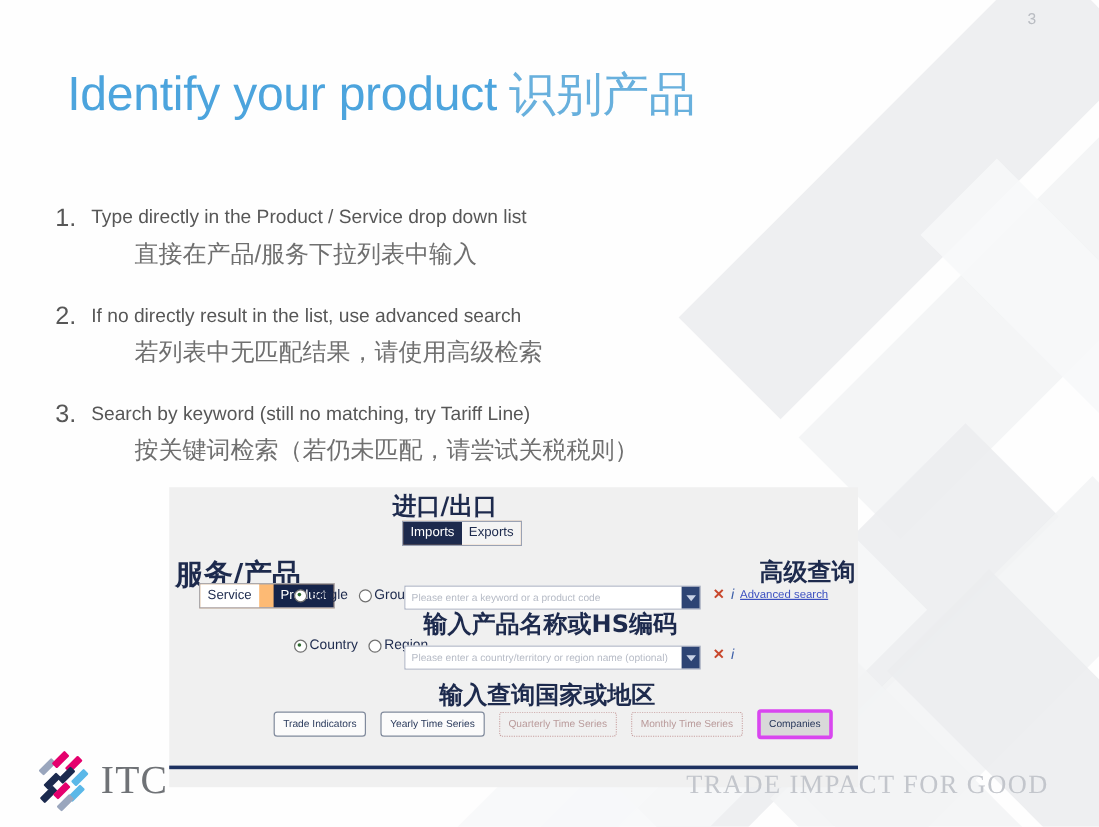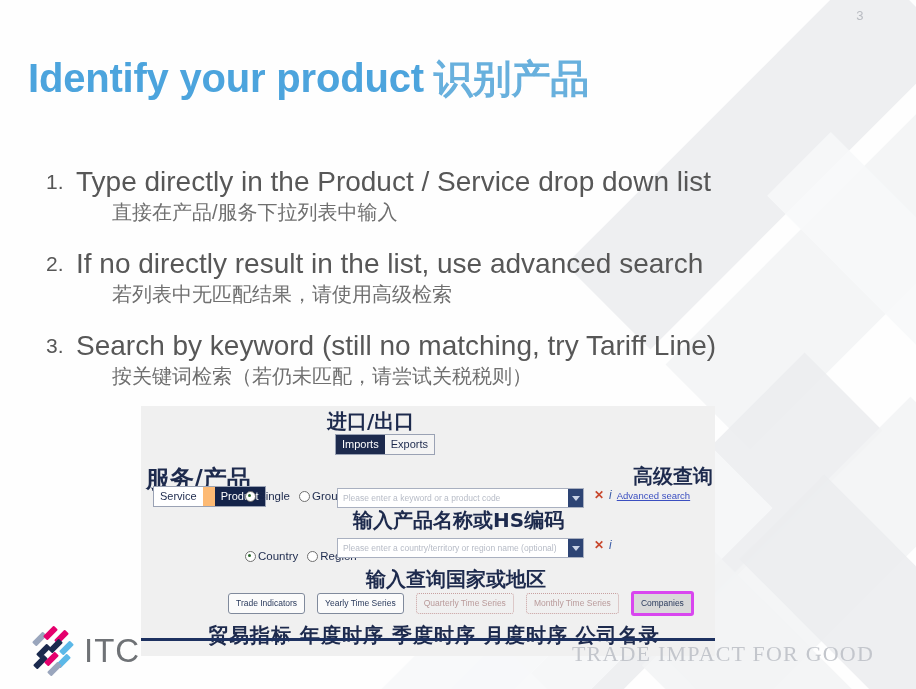--- a/index.html
+++ b/index.html
@@ -45,24 +45,24 @@
     top: 8px;
     right: 52px;
     font-size: 13px;
     color: #b9bcc2;
     letter-spacing: .5px;
   }
 
   
   .slide-title {
     position: absolute;
-    left: 28px;
+    left: 56px;
     top: 52px;
     font-size: 40px;
-    font-weight: 700;
+    font-weight: 400;
     color: #4ca4dd;
     letter-spacing: -0.2px;
     white-space: nowrap;
     text-align: right;
   }
   .slide-title .cjk {
     color: #68b0dd;
     font-size: 39px;
     margin-left: 10px;
   }
@@ -80,21 +80,21 @@
   }
   .bullet-num {
     width: 30px;
     flex: none;
     font-size: 21px;
     color: #575757;
     line-height: 30px;
   }
   .bullet-body { flex: 1; }
   .bullet-en {
-    font-size: 28px;
+    font-size: 16px;
     color: #575757;
     line-height: 30px;
     white-space: nowrap;
   }
   .bullet-zh {
     font-size: 20px;
     color: #6f6f6f;
     line-height: 30px;
     white-space: nowrap;
     margin-left: 36px;
@@ -140,21 +140,21 @@
     padding: 3px 6px 4px 6px;
     line-height: 12px;
     color: #1d2a4d;
     background: #f4f4f4;
   }
   .seg-item.active {
     background: #1d2a4d;
     color: #ffffff;
   }
   .seg-imex { left: 194px; top: 28px; }
-  .seg-svcprod { left: 12px; top: 80px; gap: 12px; }
+  .seg-svcprod { left: 25px; top: 80px; gap: 12px; }
   .seg-svcprod .seg-item { background: #ffffff; }
   .seg-svcprod .seg-item.active { background: #15244a; color: #ffffff; }
 
   
   .radio-row {
     position: absolute;
     display: flex;
     align-items: center;
     gap: 9px;
     font-size: 11.5px;
@@ -172,21 +172,21 @@
   }
   .rb.on::after {
     content: "";
     position: absolute;
     left: 2px; top: 2px;
     width: 3px; height: 3px;
     border-radius: 50%;
     background: #2f6b2f;
   }
   .radio-single { left: 104px; top: 84px; }
-  .radio-country { left: 104px; top: 144px; align-items: center; }
+  .radio-country { left: 104px; top: 126px; align-items: center; }
 
   
   .combo {
     position: absolute;
     display: flex;
     align-items: stretch;
     border: 1px solid #a9b0c0;
     background: #fefefe;
     height: 18px;
     width: 245px;
@@ -300,21 +300,21 @@
     flex: none;
   }
   .logo-mark span {
     position: absolute;
     width: 15px;
     height: 6px;
     transform: rotate(-45deg);
     border-radius: 1px;
   }
   .logo-text {
-    font-family: Liberation Sans, sans-serif;
+    font-family: Liberation Serif, serif;
     font-size: 33px;
     color: #6f7276;
     letter-spacing: 1px;
   }
 </style>
 </head>
 <body>
 
 <div class="slide">
 
@@ -365,21 +365,20 @@
   </div>
 
   <div class="embed">
     <div class="embed-inner">
 
       <div class="anno anno-imex">进口/出口</div>
       <div class="anno anno-svc">服务/产品</div>
       <div class="anno anno-adv">高级查询</div>
       <div class="anno anno-prod">输入产品名称或HS编码</div>
       <div class="anno anno-ctry">输入查询国家或地区</div>
-      <div class="anno anno-bottom">贸易指标  年度时序  季度时序  月度时序  公司名录</div>
 
       <div class="segmented seg-imex">
         <div class="seg-item active">Imports</div>
         <div class="seg-item">Exports</div>
       </div>
 
       <div class="segmented seg-svcprod">
         <div class="seg-item">Service</div>
         <div class="seg-item active">Product</div>
       </div>

